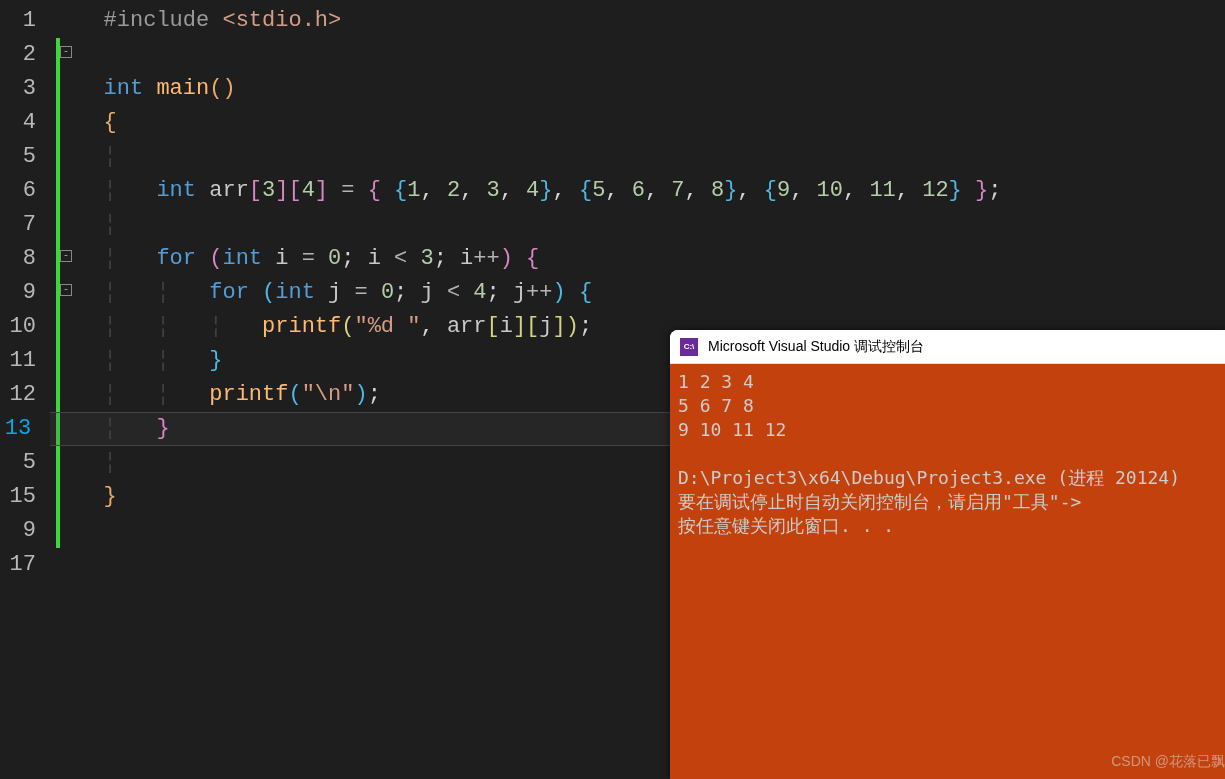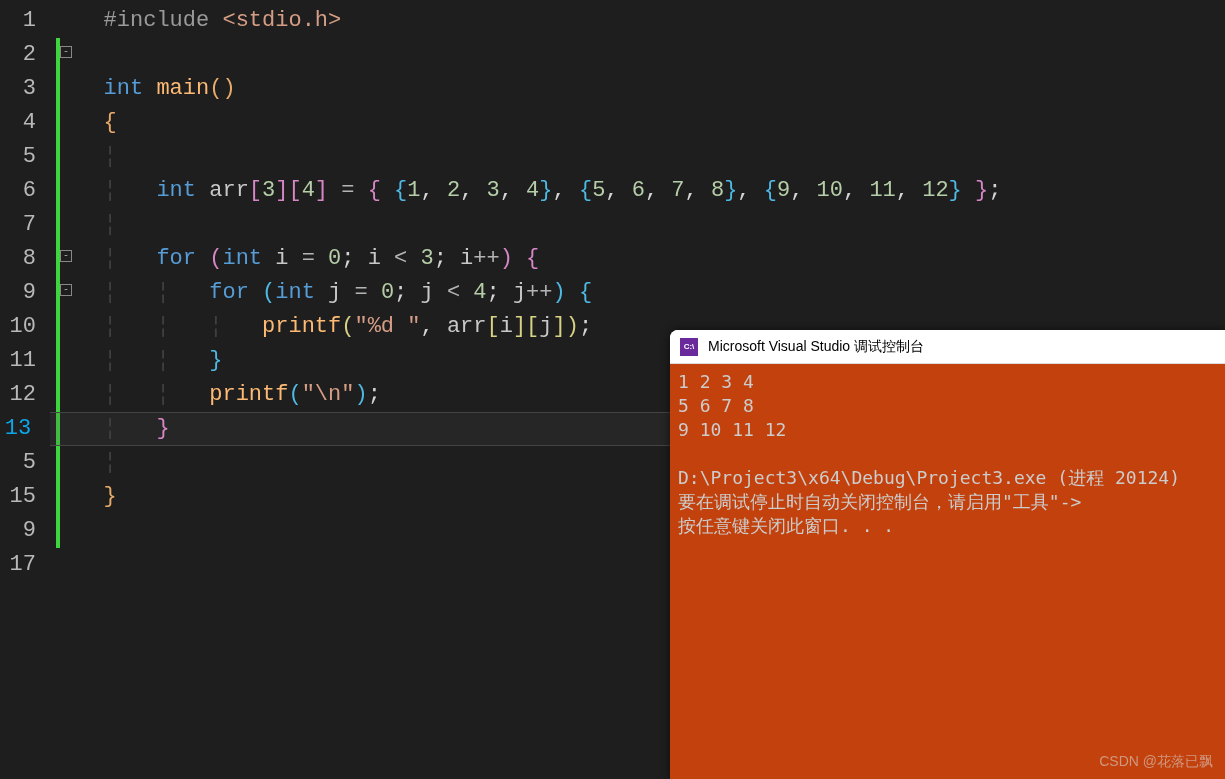--- a/index.html
+++ b/index.html
@@ -131,21 +131,21 @@
       height: calc(100% - 34px);
       padding: 6px 8px;
       font-family: 'NSimSun', SimSun, Consolas, monospace;
       font-size: 18px;
       line-height: 24px;
       white-space: pre;
     }
     .watermark {
       position: absolute;
       bottom: 8px;
-      right: 12px;
+      right: 0;
       color: rgba(220,220,220,0.55);
       font-family: 'Microsoft YaHei', sans-serif;
       font-size: 14px;
     }
   </style>
 </head>
 <body>
 
 <div class="editor">
   <div class="gutter">

